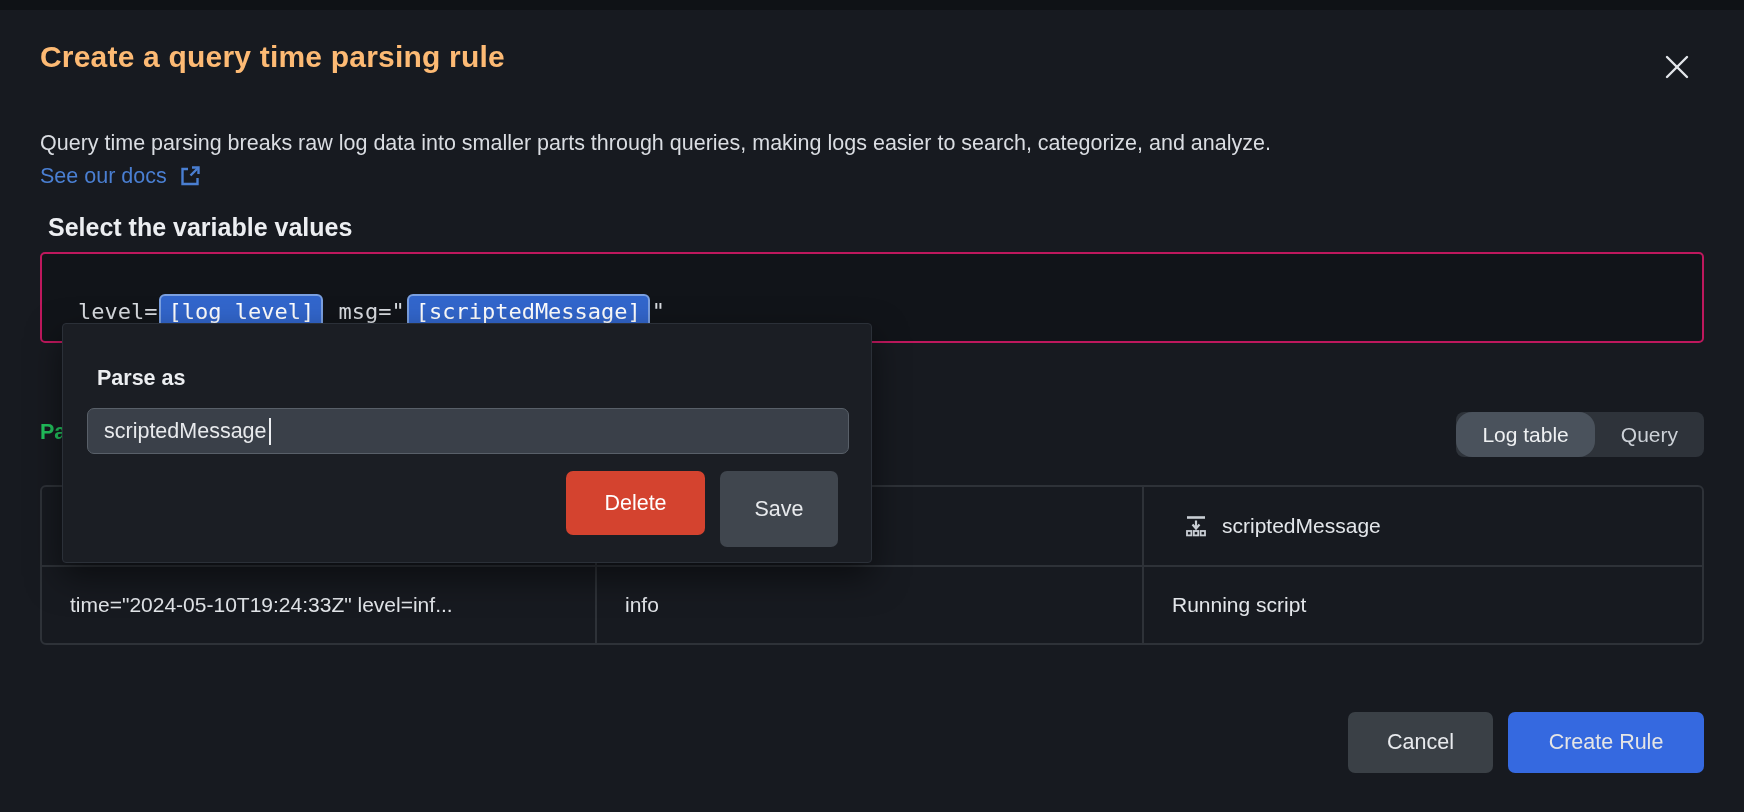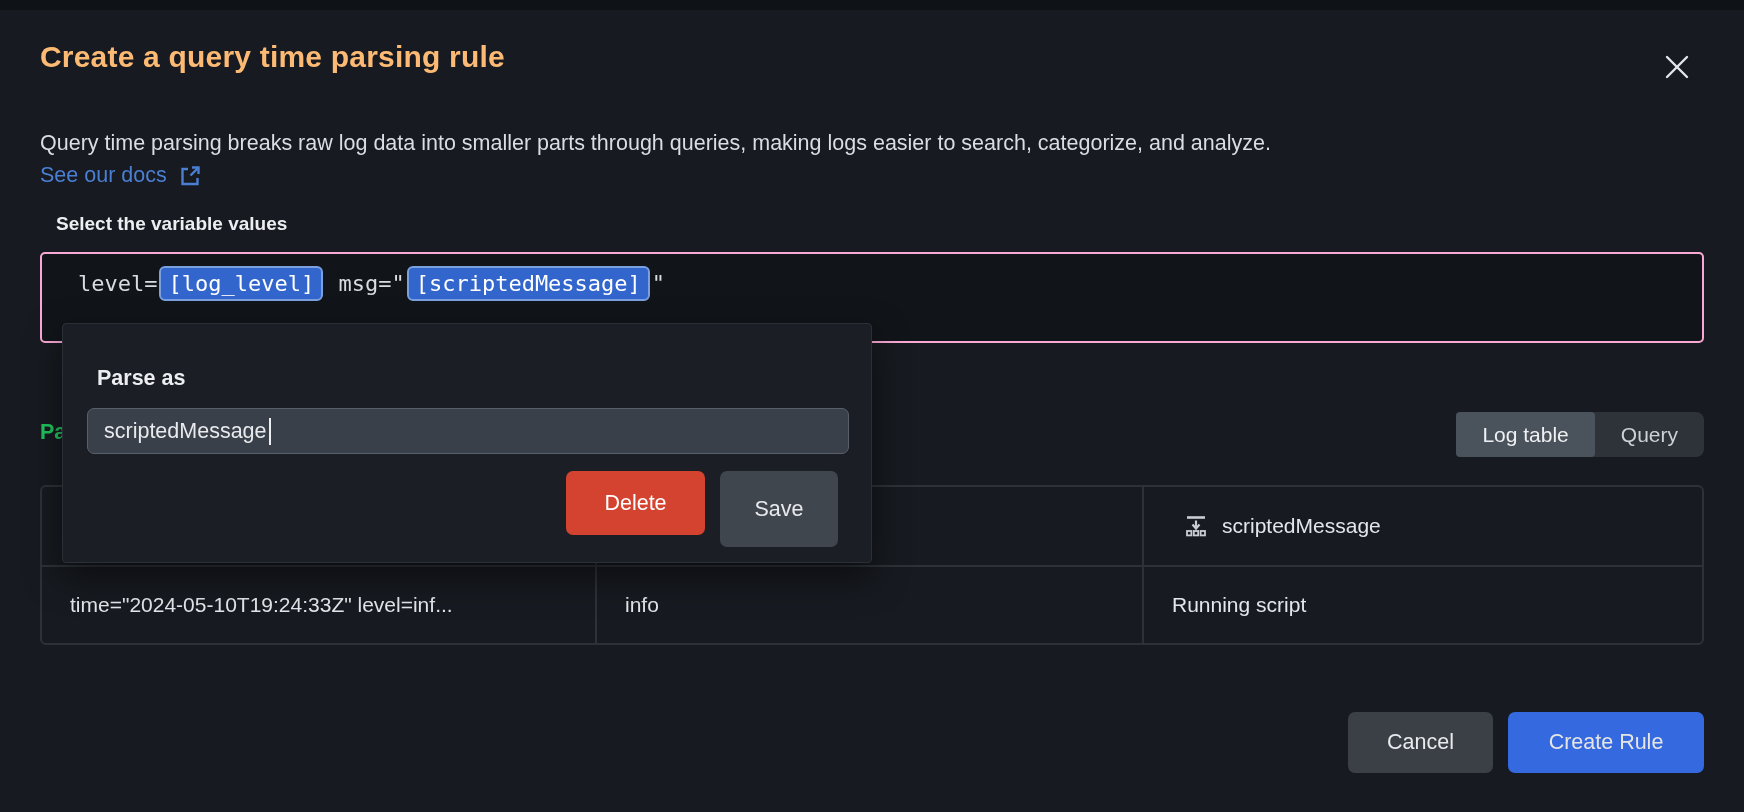--- a/index.html
+++ b/index.html
@@ -19,33 +19,33 @@
     position:absolute;left:1654px;top:44px;width:46px;height:46px;
     background:none;border:none;cursor:pointer;padding:0;
     display:flex;align-items:center;justify-content:center;color:#e3e6ea;
   }
   .description{
     position:absolute;left:40px;top:131px;width:1620px;
     font-size:21.5px;color:#dadde2;
   }
   .docs-link{
     position:absolute;left:40px;top:163px;
-    display:flex;gap:10px;
+    display:flex;align-items:center;gap:10px;
     font-size:21.5px;color:#4a7fd2;text-decoration:none;cursor:pointer;
   }
   .section-label{
-    position:absolute;left:56px;top:213px;
-    font-size:19px;font-weight:700;color:#eceef1;
+    position:absolute;left:48px;top:213px;
+    font-size:25px;font-weight:700;color:#eceef1;
   }
 
   
   .query-input{
     position:absolute;left:40px;top:252px;width:1664px;height:91px;
-    box-sizing:border-box;border:2px solid #f9a8d4;border-radius:5px;
-    background:#111419;display:flex;align-items:flex-start;cursor:text;
+    box-sizing:border-box;border:2px solid #be185d;border-radius:5px;
+    background:#111419;display:flex;align-items:flex-end;cursor:text;
   }
   .query-line{
     padding-left:36px;font-family:"DejaVu Sans Mono","Liberation Mono",monospace;
     font-size:22px;color:#d9dce1;display:flex;align-items:center;
   }
   .qtext{white-space:pre;}
   .pill{
     background:#3266cc;border:2px solid #7ba0e0;border-radius:6px;
     color:#ffffff;padding:3px 7px;margin:12px 2px;cursor:pointer;white-space:pre;
   }
@@ -57,21 +57,21 @@
   }
 
   
   .view-toggle{
     position:absolute;top:412px;right:40px;height:45px;
     background:#2e333a;border-radius:8px;display:flex;align-items:center;
     padding:0;z-index:1;
   }
   .toggle-seg{
     height:45px;display:flex;align-items:center;justify-content:center;
-    font-size:21px;color:#ccd1d7;padding:0 26px;border-radius:4px;cursor:pointer;
+    font-size:21px;color:#ccd1d7;padding:0 26px;border-radius:16px;cursor:pointer;
     box-sizing:border-box;
   }
   .toggle-seg.selected{background:#4a525c;color:#eef0f2;}
 
   
   .preview-table{
     position:absolute;left:40px;top:485px;width:1664px;height:160px;
     box-sizing:border-box;border:2px solid #2e3238;border-radius:6px;
     display:grid;grid-template-rows:80px 76px;grid-template-columns:553px 547px 1fr;
     z-index:1;background:#171a20;

